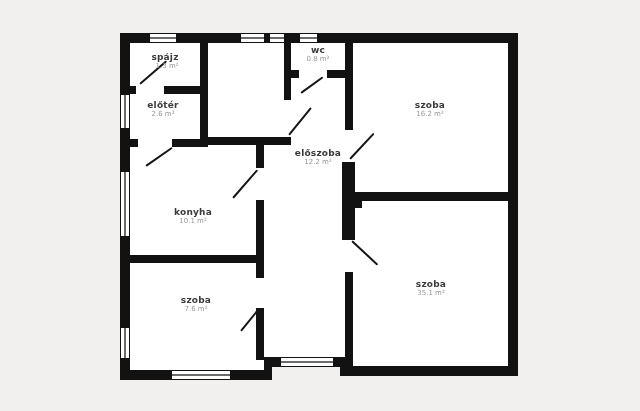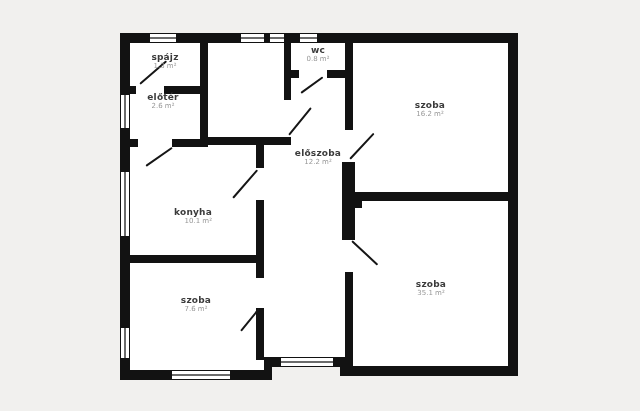--- a/index.html
+++ b/index.html
@@ -115,41 +115,41 @@
   <div class="door" style="left:140px;top:83px;width:35px;transform:rotate(-41deg);"></div>
   <div class="door" style="left:146px;top:165px;width:32px;transform:rotate(-35deg);"></div>
   <div class="door" style="left:289px;top:134px;width:35px;transform:rotate(-51deg);"></div>
   <div class="door" style="left:301px;top:92px;width:27px;transform:rotate(-36deg);"></div>
   <div class="door" style="left:350px;top:158px;width:35px;transform:rotate(-47deg);"></div>
   <div class="door" style="left:233px;top:197px;width:37px;transform:rotate(-49deg);"></div>
   <div class="door" style="left:241px;top:330px;width:29px;transform:rotate(-51deg);"></div>
   <div class="door" style="left:352px;top:240px;width:35px;transform:rotate(43deg);"></div>
 
 
-  <div class="room-label" style="left:165px;top:52px;">
+  <div class="room-label" style="left:165px;top:52px;text-align:right;">
     <div class="room-name">spájz</div>
     <div class="room-area">1.3 m²</div>
   </div>
-  <div class="room-label" style="left:163px;top:92px;">
+  <div class="room-label" style="left:163px;top:100px;">
     <div class="room-name">előtér</div>
     <div class="room-area">2.6 m²</div>
   </div>
   <div class="room-label" style="left:318px;top:45px;">
     <div class="room-name">wc</div>
     <div class="room-area">0.8 m²</div>
   </div>
   <div class="room-label" style="left:430px;top:100px;">
     <div class="room-name">szoba</div>
     <div class="room-area">16.2 m²</div>
   </div>
   <div class="room-label" style="left:318px;top:148px;">
     <div class="room-name">előszoba</div>
     <div class="room-area">12.2 m²</div>
   </div>
-  <div class="room-label" style="left:193px;top:207px;text-align:right;">
+  <div class="room-label" style="left:193px;top:207px;">
     <div class="room-name">konyha</div>
     <div class="room-area">10.1 m²</div>
   </div>
   <div class="room-label" style="left:196px;top:295px;">
     <div class="room-name">szoba</div>
     <div class="room-area">7.6 m²</div>
   </div>
   <div class="room-label" style="left:431px;top:279px;">
     <div class="room-name">szoba</div>
     <div class="room-area">35.1 m²</div>

